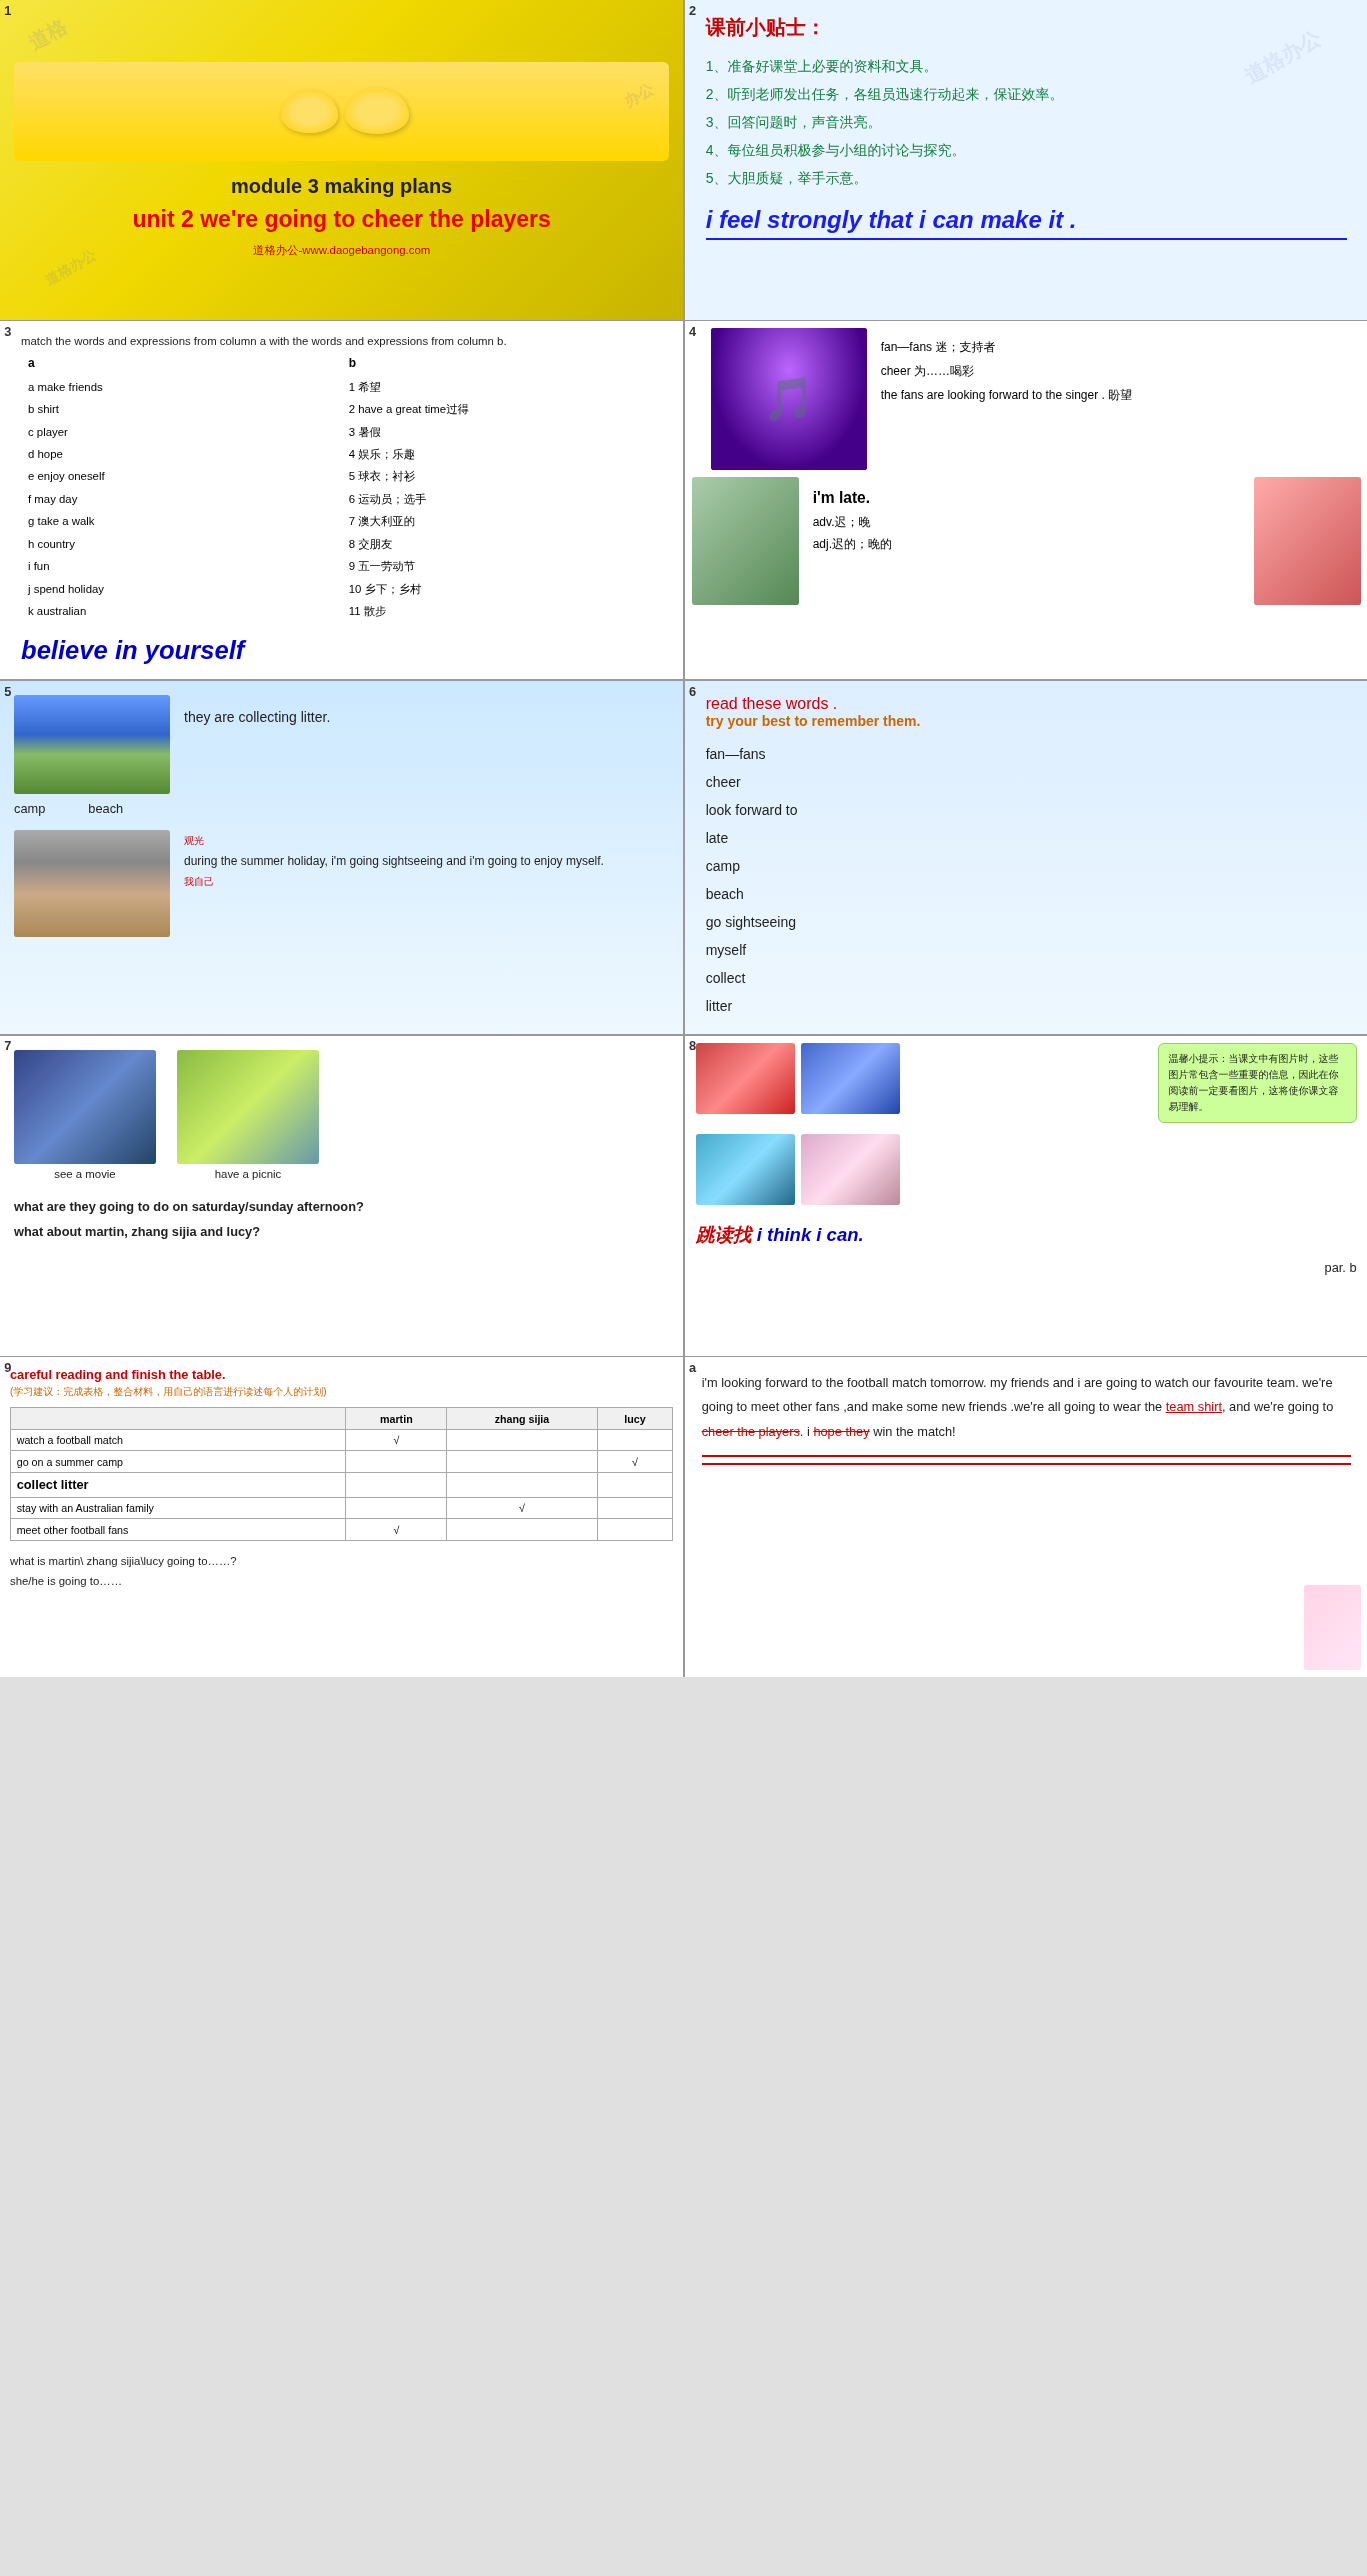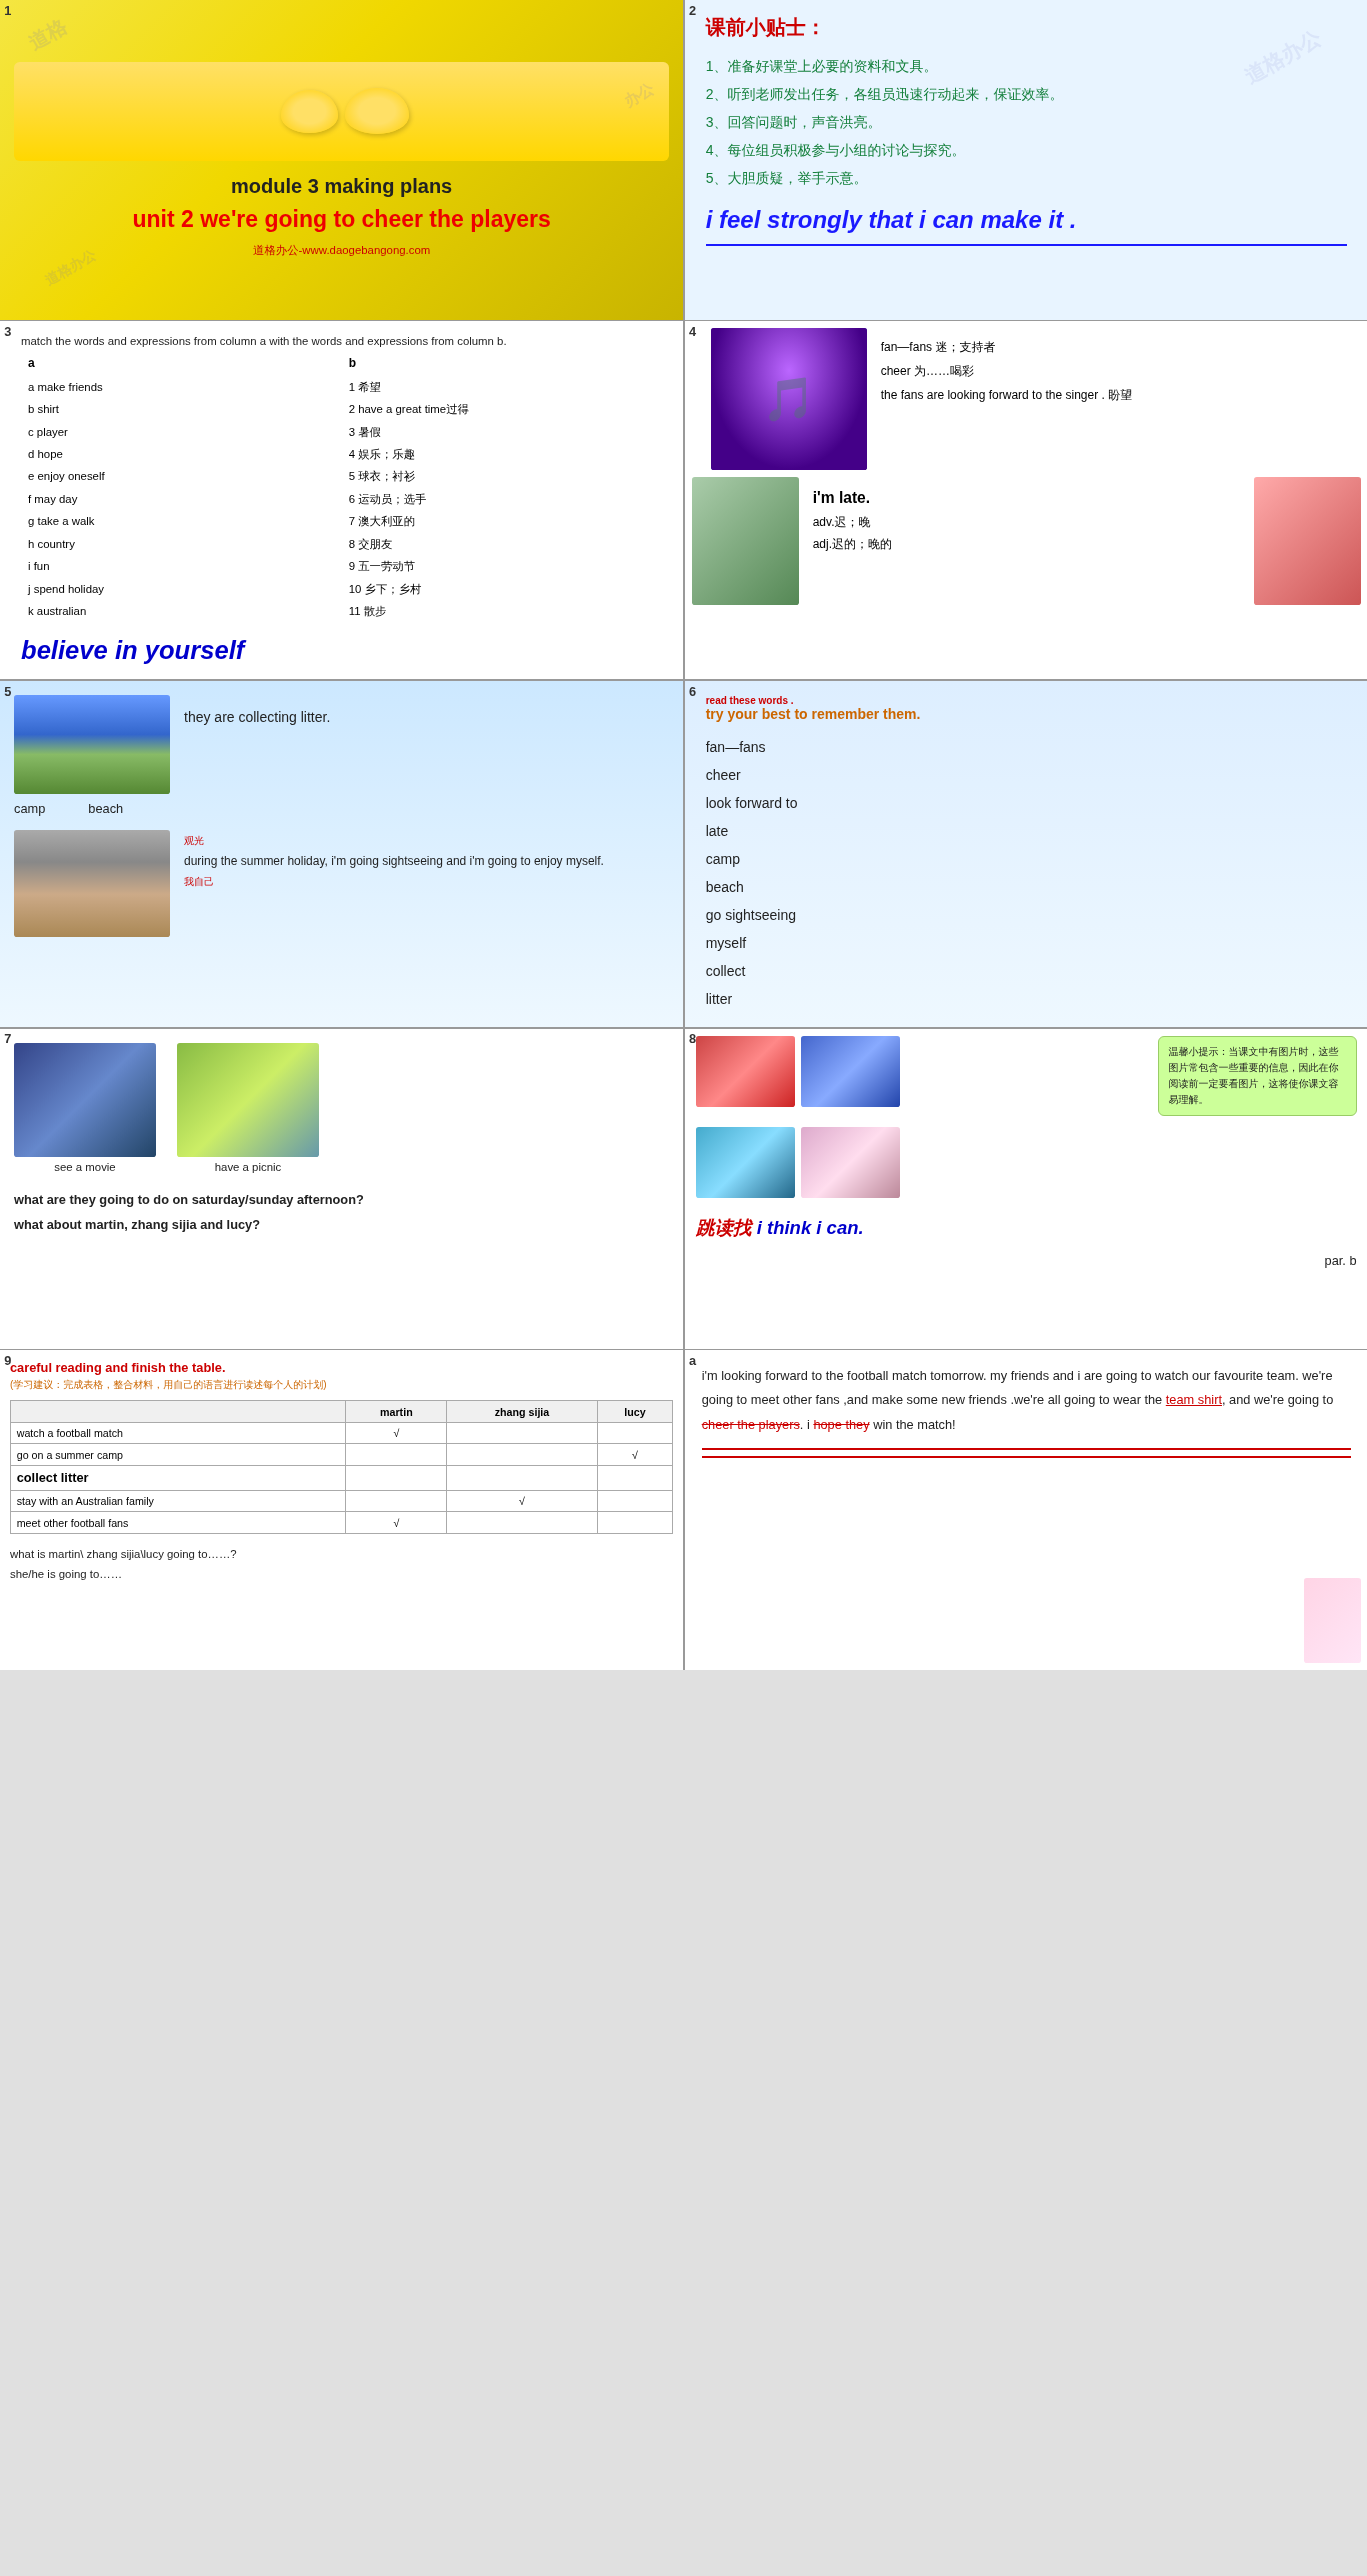--- a/index.html
+++ b/index.html
@@ -110,21 +110,21 @@
       color: #15803d;
       line-height: 2;
     }
     .cell-2 .big-text {
       font-size: 24px;
       font-style: italic;
       color: #1a1aff;
       font-weight: bold;
       margin-top: 14px;
       border-bottom: 2.1px solid #1a1aff;
-      padding-bottom: 10px;
+      padding-bottom: 4px;
     }
 
     
     .cell-3 {
       background: #fff;
       padding: 14px 21px;
       font-size: 11.4px;
     }
     .cell-3 .instructions {
       font-size: 11.4px;
@@ -278,22 +278,22 @@
     }
     .sightseeing-text .red { color: #cc0000; font-size: 10px; }
 
     
     .cell-6 {
       background: linear-gradient(180deg, #ddeeff 0%, #eef8ff 100%);
       padding: 14px 21px;
     }
     .cell-6 .title-red {
       color: #cc0000;
-      font-size: 10px;
-      font-weight: bold;
+      font-size: 16px;
+      font-weight: normal;
     }
     .cell-6 .title-orange {
       color: #cc6600;
       font-size: 14px;
       font-weight: bold;
     }
     .word-list {
       list-style: none;
       font-size: 14px;
       color: #222;

